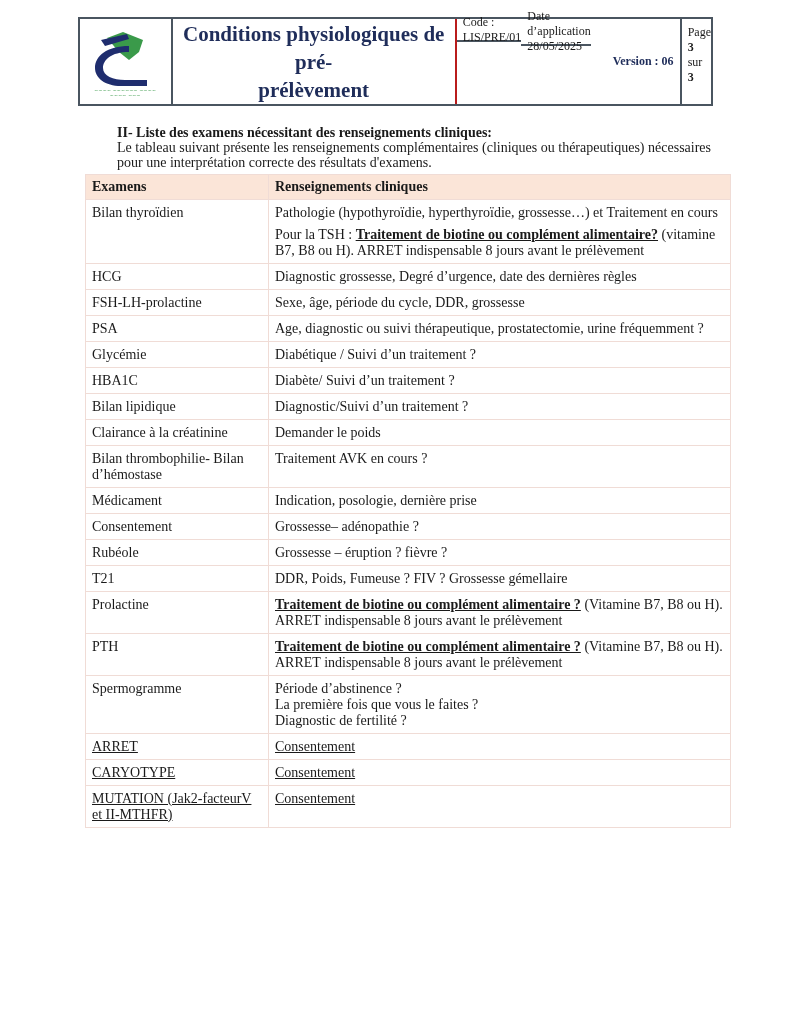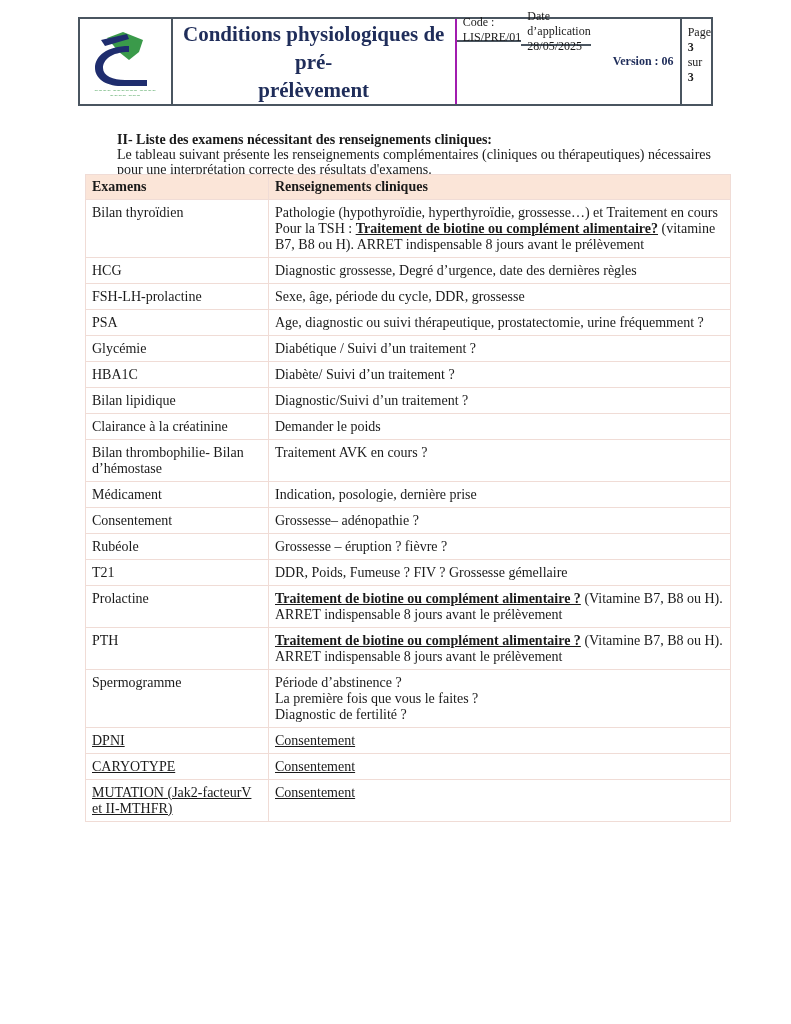--- a/index.html
+++ b/index.html
@@ -4,50 +4,50 @@
 <style>
   html, body { margin: 0; padding: 0; background: #ffffff; }
   body { width: 791px; height: 1024px; position: relative; overflow: hidden;
          font-family: "Liberation Serif", "DejaVu Serif", serif; color: #1a1a1a; }
 
   
   .header { position: absolute; left: 78px; top: 17px; width: 635px; height: 89px;
             border: 2px solid #4a5560; box-sizing: border-box; display: flex; }
   .logo-cell { width: 112px; border-right: 2px solid #4a5560; box-sizing: border-box;
                display: flex; align-items: center; justify-content: center; }
-  .title-cell { width: 344px; border-right: 2px solid #a21caf; box-sizing: border-box;
+  .title-cell { width: 344px; border-right: 2px solid #b91c1c; box-sizing: border-box;
                 display: flex; align-items: center; justify-content: center; text-align: center; }
   .title-cell h1 { margin: 0; font-size: 21px; line-height: 28px; font-weight: bold; color: #1f2d5a; }
   .meta-cell { flex: 1; display: flex; flex-direction: row; }
   .meta-row { border-bottom: 2px solid #4a5560; box-sizing: border-box; font-size: 12px;
               padding-left: 6px; display: flex; align-items: center; }
   .meta-row.r1 { height: 23px; }
   .meta-row.r2 { height: 27px; }
   .meta-row.r3 { flex: 1; border-bottom: none; padding-left: 16px; align-items: stretch; }
   .version { width: 75px; border-right: 2px solid #4a5560; box-sizing: border-box;
              display: flex; align-items: center; padding-left: 6px;
              font-weight: bold; color: #1f2d5a; font-size: 12px; }
   .pageinfo { flex: 1; padding-left: 6px; padding-top: 6px; font-size: 12px; }
   .pageinfo b { font-weight: bold; }
 
   
-  .intro { position: absolute; left: 117px; top: 132px; width: 600px; font-size: 14px; line-height: 15px; }
+  .intro { position: absolute; left: 117px; top: 125px; width: 600px; font-size: 14px; line-height: 15px; }
   .intro .heading { font-weight: bold; }
 
   
   table.exams { position: absolute; left: 85px; top: 174px; width: 646px;
                 border-collapse: collapse; font-size: 14px; line-height: 16px; }
   table.exams td, table.exams th { border: 1px solid #f0dcd6; vertical-align: top;
                                    padding: 5px 6px 4px 6px; text-align: left; }
   table.exams th { background: #fbe5d8; font-weight: bold; padding: 4px 6px; }
   table.exams td.col1 { width: 170px; }
   .just { text-align: justify; }
   .bu { font-weight: bold; text-decoration: underline; }
   .u { text-decoration: underline; }
-  .p2 { }
+  .p2 { margin-top: 6px; }
   .tight div { line-height: 16px; }
 </style>
 </head>
 <body>
 
 <div class="header">
   <div class="logo-cell">
     <svg width="80" height="72" viewBox="0 0 80 72">
 
       <polygon points="22,12 38,6 58,14 54,26 44,34 34,26" fill="#3a9a4a"></polygon>
@@ -168,21 +168,21 @@
     </tr>
     <tr>
       <td class="col1">Spermogramme</td>
       <td class="tight">
         <div>Période d’abstinence ?</div>
         <div>La première fois que vous le faites ?</div>
         <div>Diagnostic de fertilité ?</div>
       </td>
     </tr>
     <tr>
-        <td class="col1 u">DPNI</td>
+        <td class="col1 u">ARRET</td>
         <td class="u">Consentement</td>
       </tr>
     <tr>
         <td class="col1 u">CARYOTYPE</td>
         <td class="u">Consentement</td>
       </tr>
     <tr>
         <td class="col1 u just">MUTATION (Jak2-facteurV et II-MTHFR)</td>
         <td class="u">Consentement</td>
       </tr>

